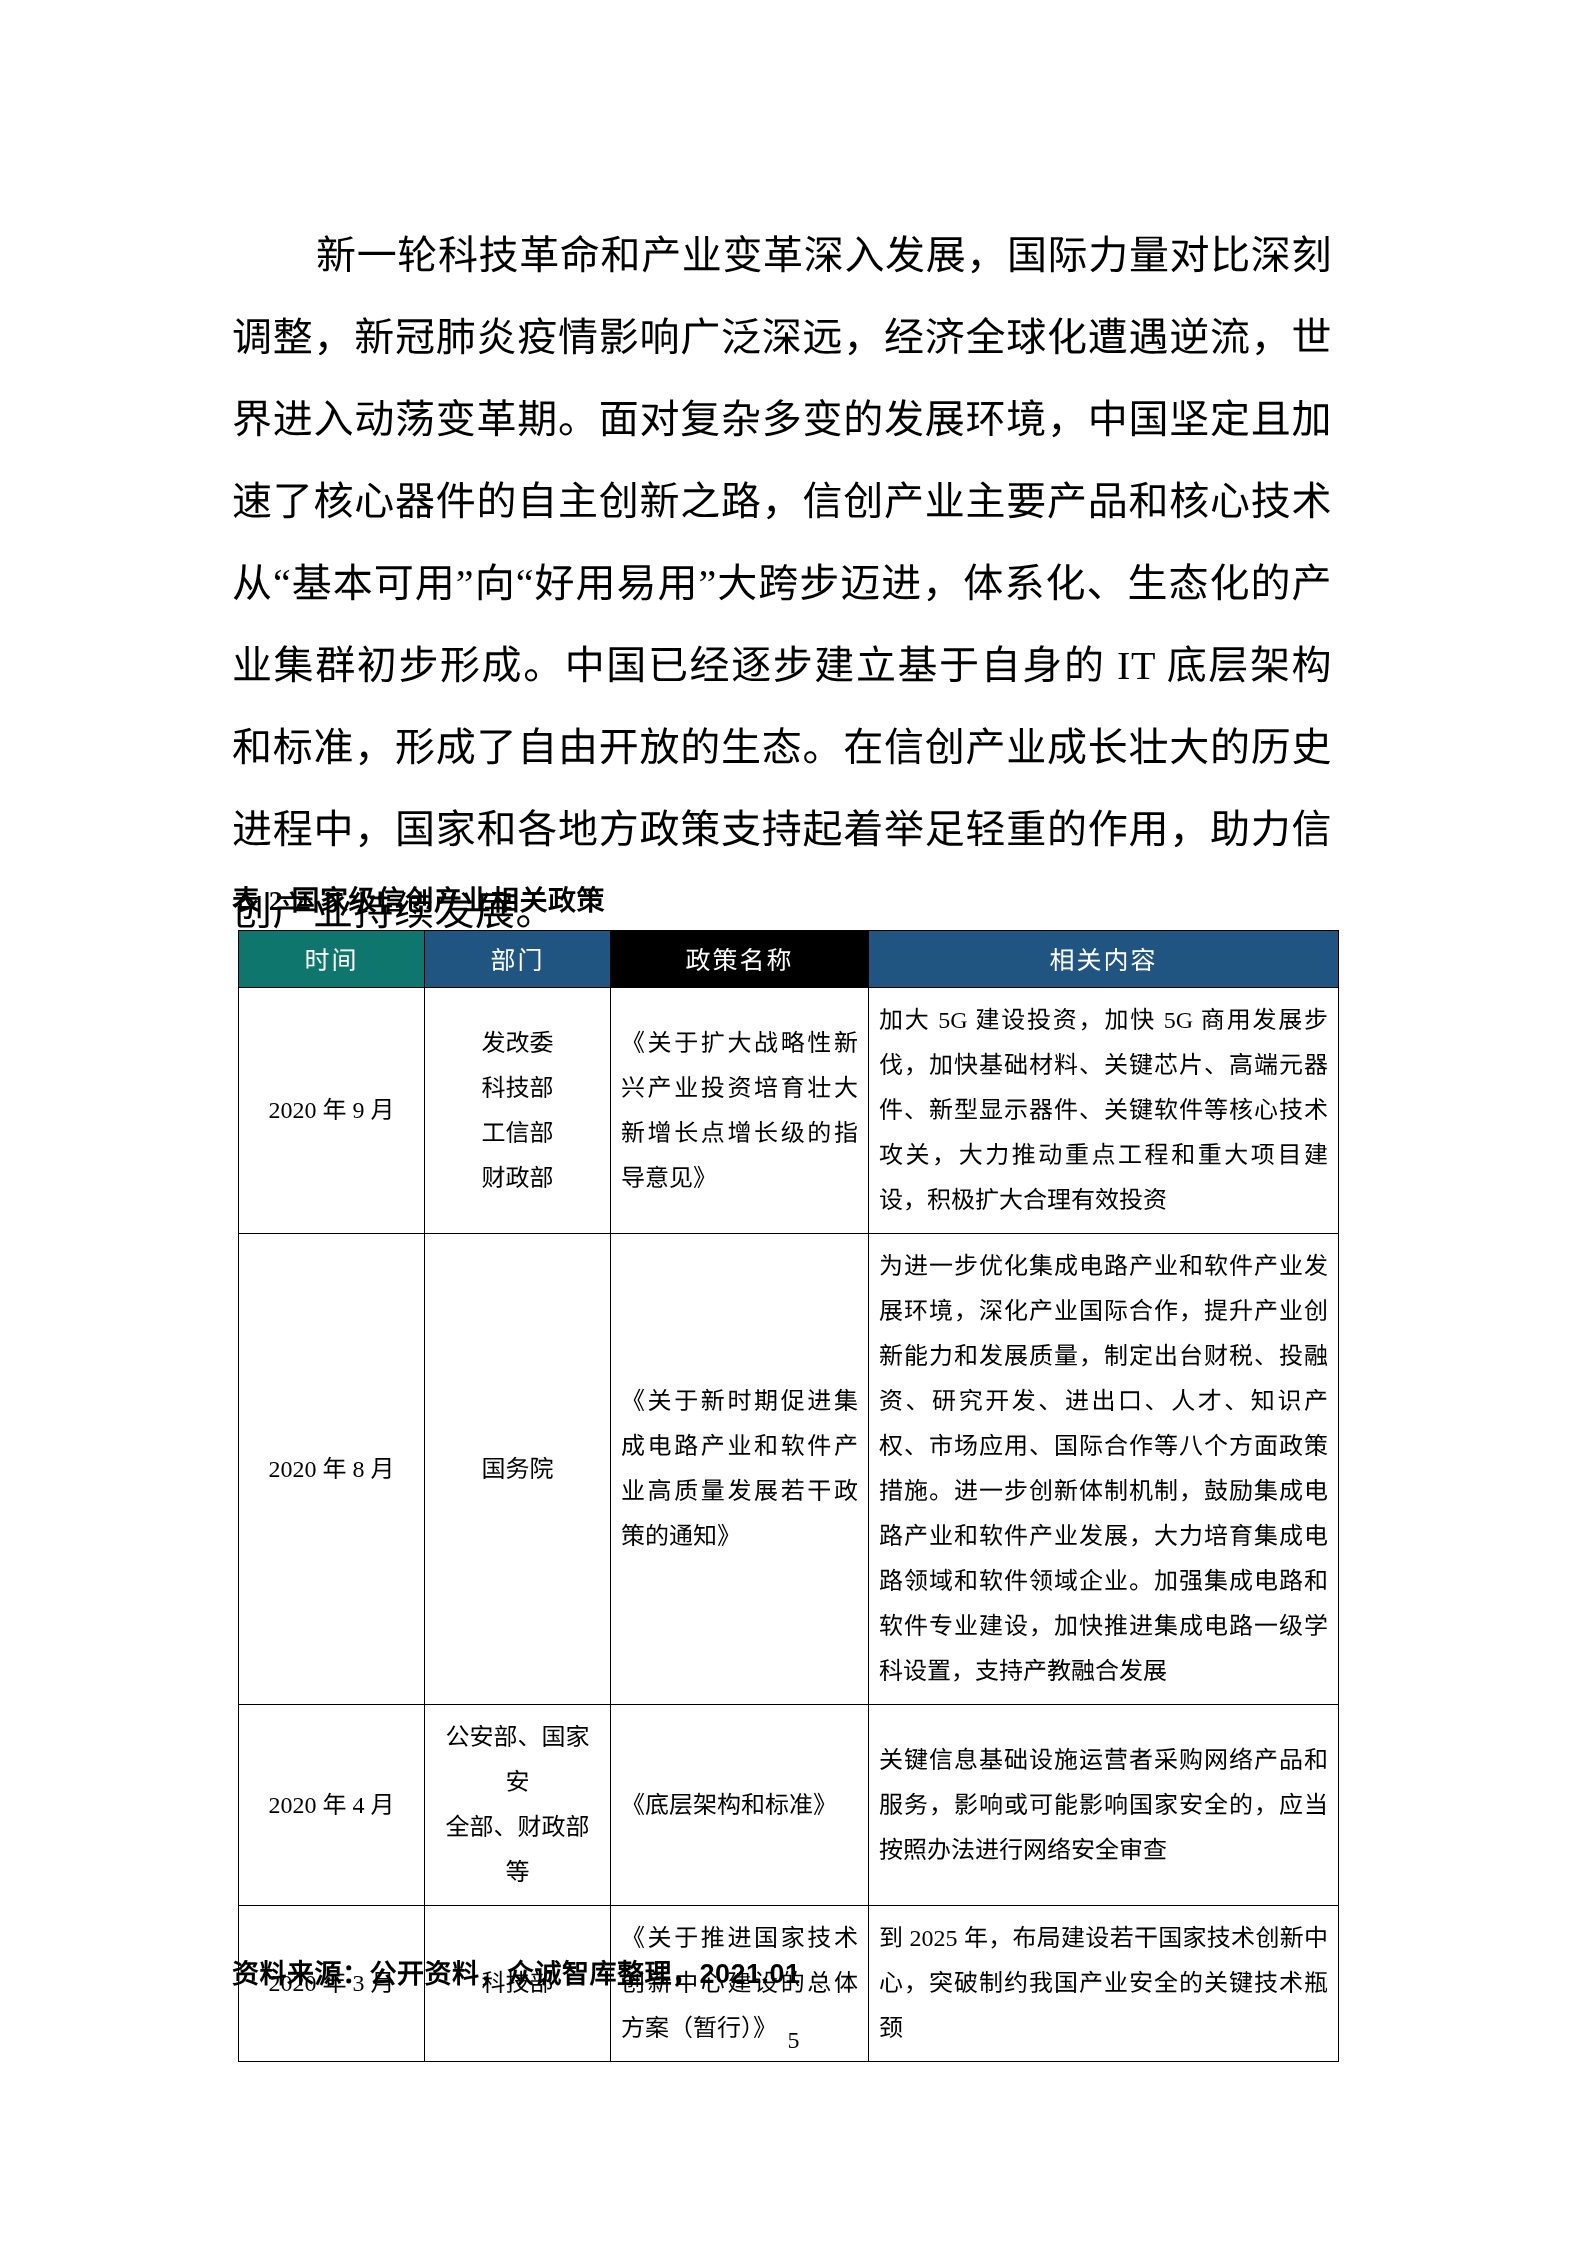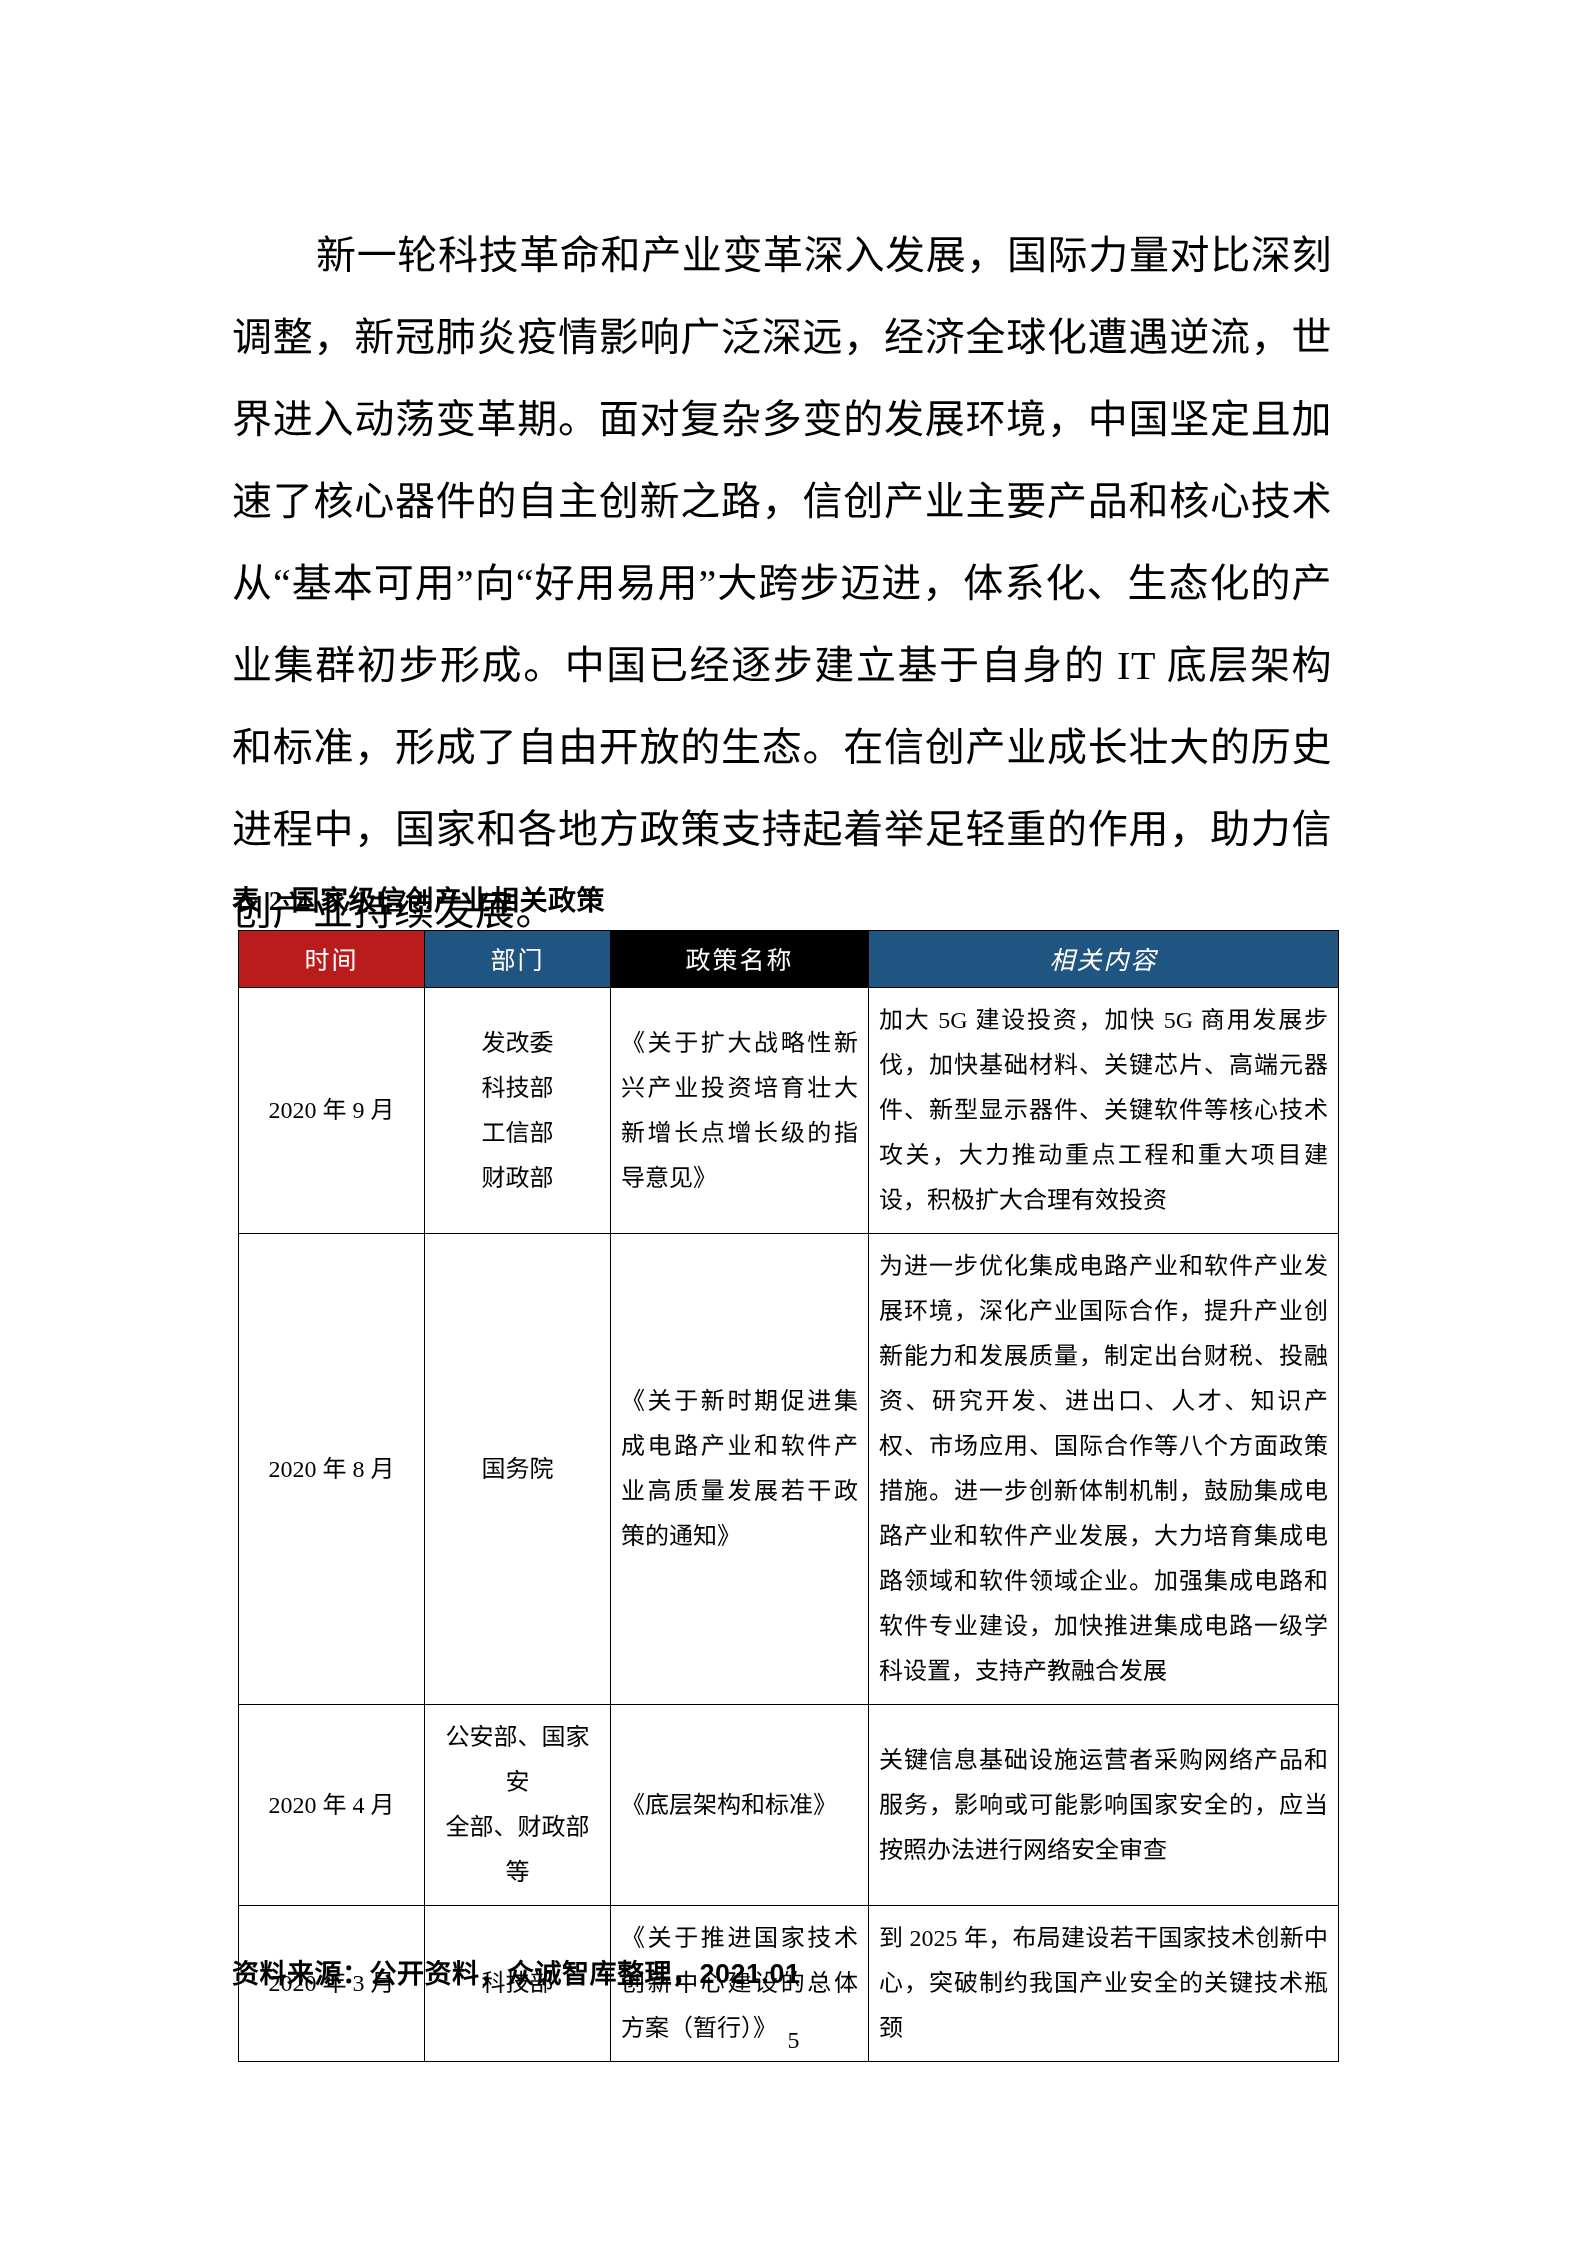--- a/index.html
+++ b/index.html
@@ -131,24 +131,24 @@
   <div class="policy-table-wrap">
     <table class="policy-table">
       <colgroup>
         <col class="c-time">
         <col class="c-dept">
         <col class="c-name">
         <col class="c-detail">
       </colgroup>
       <thead>
         <tr>
-          <th style="background: #b91c1c;">时间</th>
+          <th style="background: #0f766e;">时间</th>
           <th style="background: rgb(33, 85, 129);">部门</th>
           <th style="background: #000000;">政策名称</th>
-          <th style="background: rgb(33, 85, 129); font-style: italic;">相关内容</th>
+          <th style="background: rgb(33, 85, 129);">相关内容</th>
         </tr>
       </thead>
       <tbody>
         <tr>
           <td class="cell-time">2020 年 9 月</td>
           <td class="cell-dept">
             <span class="dept-stack"><span>发改委</span><span>科技部</span><span>工信部</span><span>财政部</span></span>
           </td>
           <td class="cell-name">《关于扩大战略性新兴产业投资培育壮大新增长点增长级的指导意见》</td>
           <td class="cell-detail">加大 5G 建设投资，加快 5G 商用发展步伐，加快基础材料、关键芯片、高端元器件、新型显示器件、关键软件等核心技术攻关，大力推动重点工程和重大项目建设，积极扩大合理有效投资</td>

